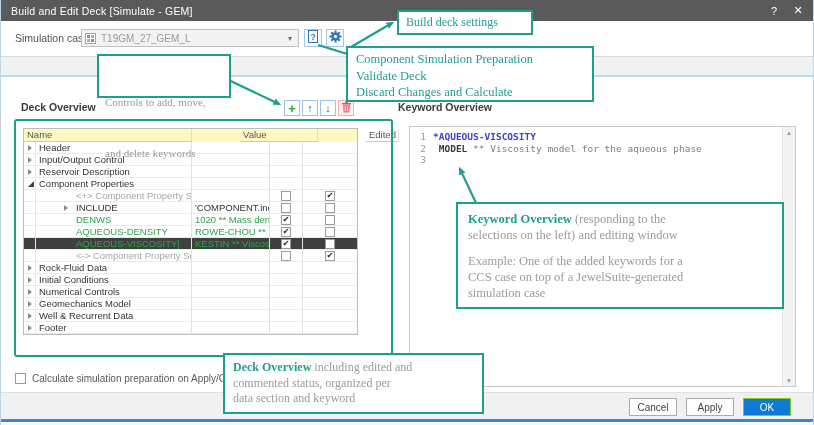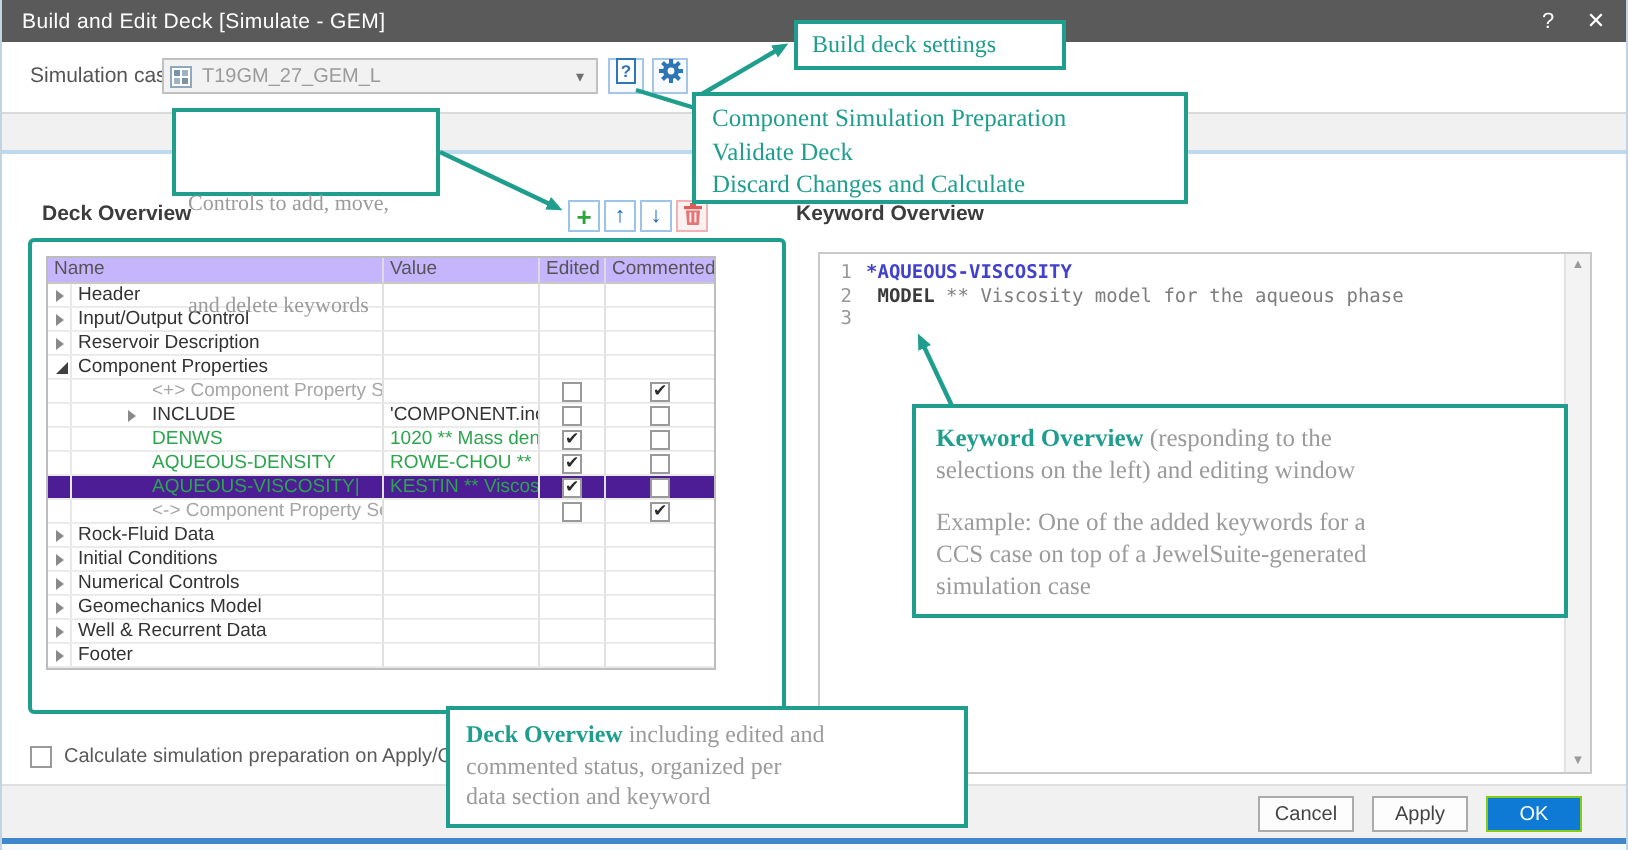--- a/index.html
+++ b/index.html
@@ -42,26 +42,26 @@
   .tool-btn.add { color:#2ea63a; font-size:13px; }
   .tool-btn.up, .tool-btn.down { color:#1565c0; }
   .tool-btn.del { border-color:#f0b3b3; background:#fdf0f0; }
 
   
   .table-highlight { position:absolute; left:13px; top:119px; width:379px; height:238px;
                      border:2px solid #1f9e8e; border-radius:3px; pointer-events:none; z-index:30; }
 
   
   .table { position:absolute; left:22px; top:128px; width:335px; border:1px solid #bdbdbd; background:#fff; }
-  .thead { display:grid; grid-template-columns:168px 78px 33px 54px; height:13px; background:#c4b5fd; }
+  .thead { display:grid; grid-template-columns:168px 78px 33px 54px; height:13px; background:#fef9c3;gap:48px; }
   .hcell { font-size:9.5px; color:#555; padding-left:3px; line-height:12px; border-right:1px solid #dcdcdc;
            border-bottom:1px solid #c9c9c9; white-space:nowrap; overflow:hidden; }
   .hcell:last-child { border-right:none; }
   .trow { display:grid; grid-template-columns:168px 78px 33px 54px; height:12px; }
-  .trow.sel { background:#4c1d95; }
+  .trow.sel { background:#404040; }
   .tcell { border-right:1px solid #e0e0e0; border-bottom:1px solid #ebebeb; font-size:9.5px; line-height:11px;
            white-space:nowrap; overflow:hidden; color:#333; }
   .trow .tcell:last-child { border-right:none; }
   .cell-name { position:relative; }
   .cell-name::before { content:""; position:absolute; left:11px; top:0; bottom:-1px; width:1px; background:#e8e8e8; }
   .nlab { display:inline-block; }
   .nlab.green { color:#2da44e; }
   .nlab.muted { color:#a6a6a6; }
   .cell-val { padding-left:3px; }
   .cell-val.green { color:#2da44e; }
@@ -101,21 +101,21 @@
          background:#fdfdfd; border:1px solid #ababab; color:#444; }
   .btn.primary { background:#0f7ad6; border:1px solid #84cc16; color:#fff; }
 
   
   .callout { position:absolute; background:#fff; border:2px solid #1f9e8e; z-index:45;font-family:Liberation Serif, serif; }
   .co-teal { color:#1f9e8e; }
   .co-gray { color:#9b9b9b; }
   .co-build { left:396px; top:10px; width:136px; height:25px; display:flex; align-items:center;
               padding:0 7px; font-size:12px; }
   .co-calc { left:345px; top:46px; width:248px; height:56px; padding:3px 8px; font-size:12.5px; line-height:16.5px; }
-  .co-controls { left:85px; top:54px; width:134px; height:44px; padding:4px 6px; font-size:11px; line-height:17px;
+  .co-controls { left:96px; top:54px; width:134px; height:44px; padding:4px 6px; font-size:11px; line-height:17px;
                  white-space:pre; }
   .co-keyword { left:455px; top:202px; width:328px; height:107px; padding:7px 10px; font-size:12.5px; line-height:16px; }
   .co-keyword .gap { height:10px; }
   .co-deck { left:222px; top:353px; width:261px; padding:5px 8px; font-size:12px; line-height:15.5px; }
   .co-line { white-space:nowrap; overflow:hidden; }
 
   .overlay { position:absolute; left:0; top:0; width:814px; height:425px; pointer-events:none; z-index:40; }
 </style>
 </head>
 <body>

